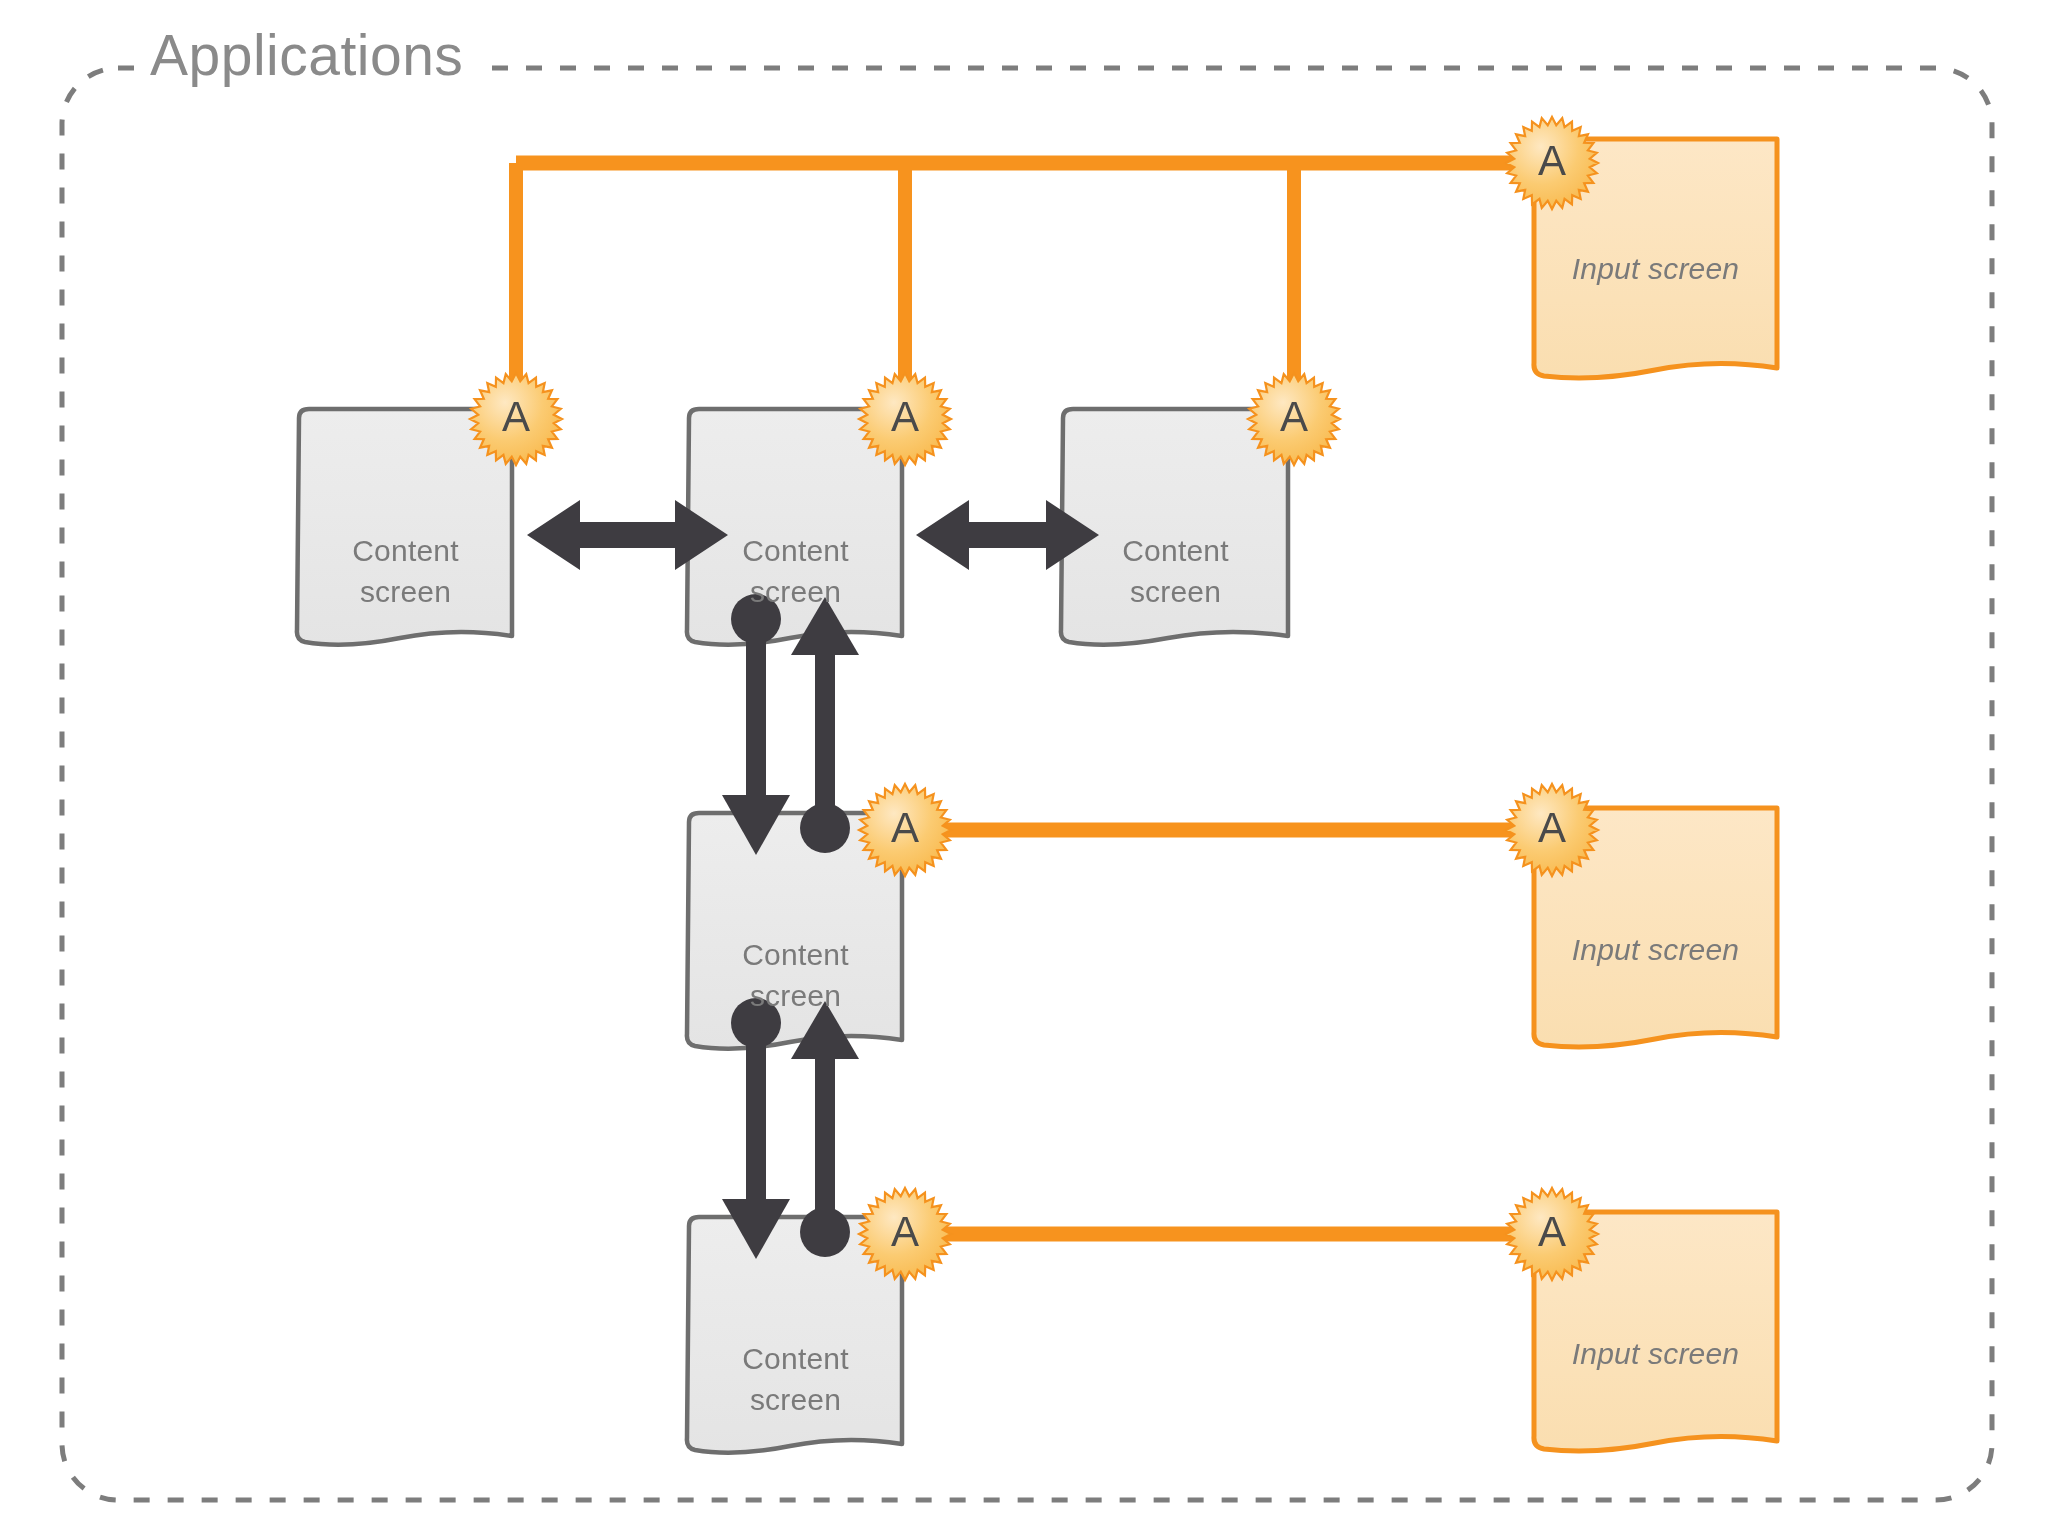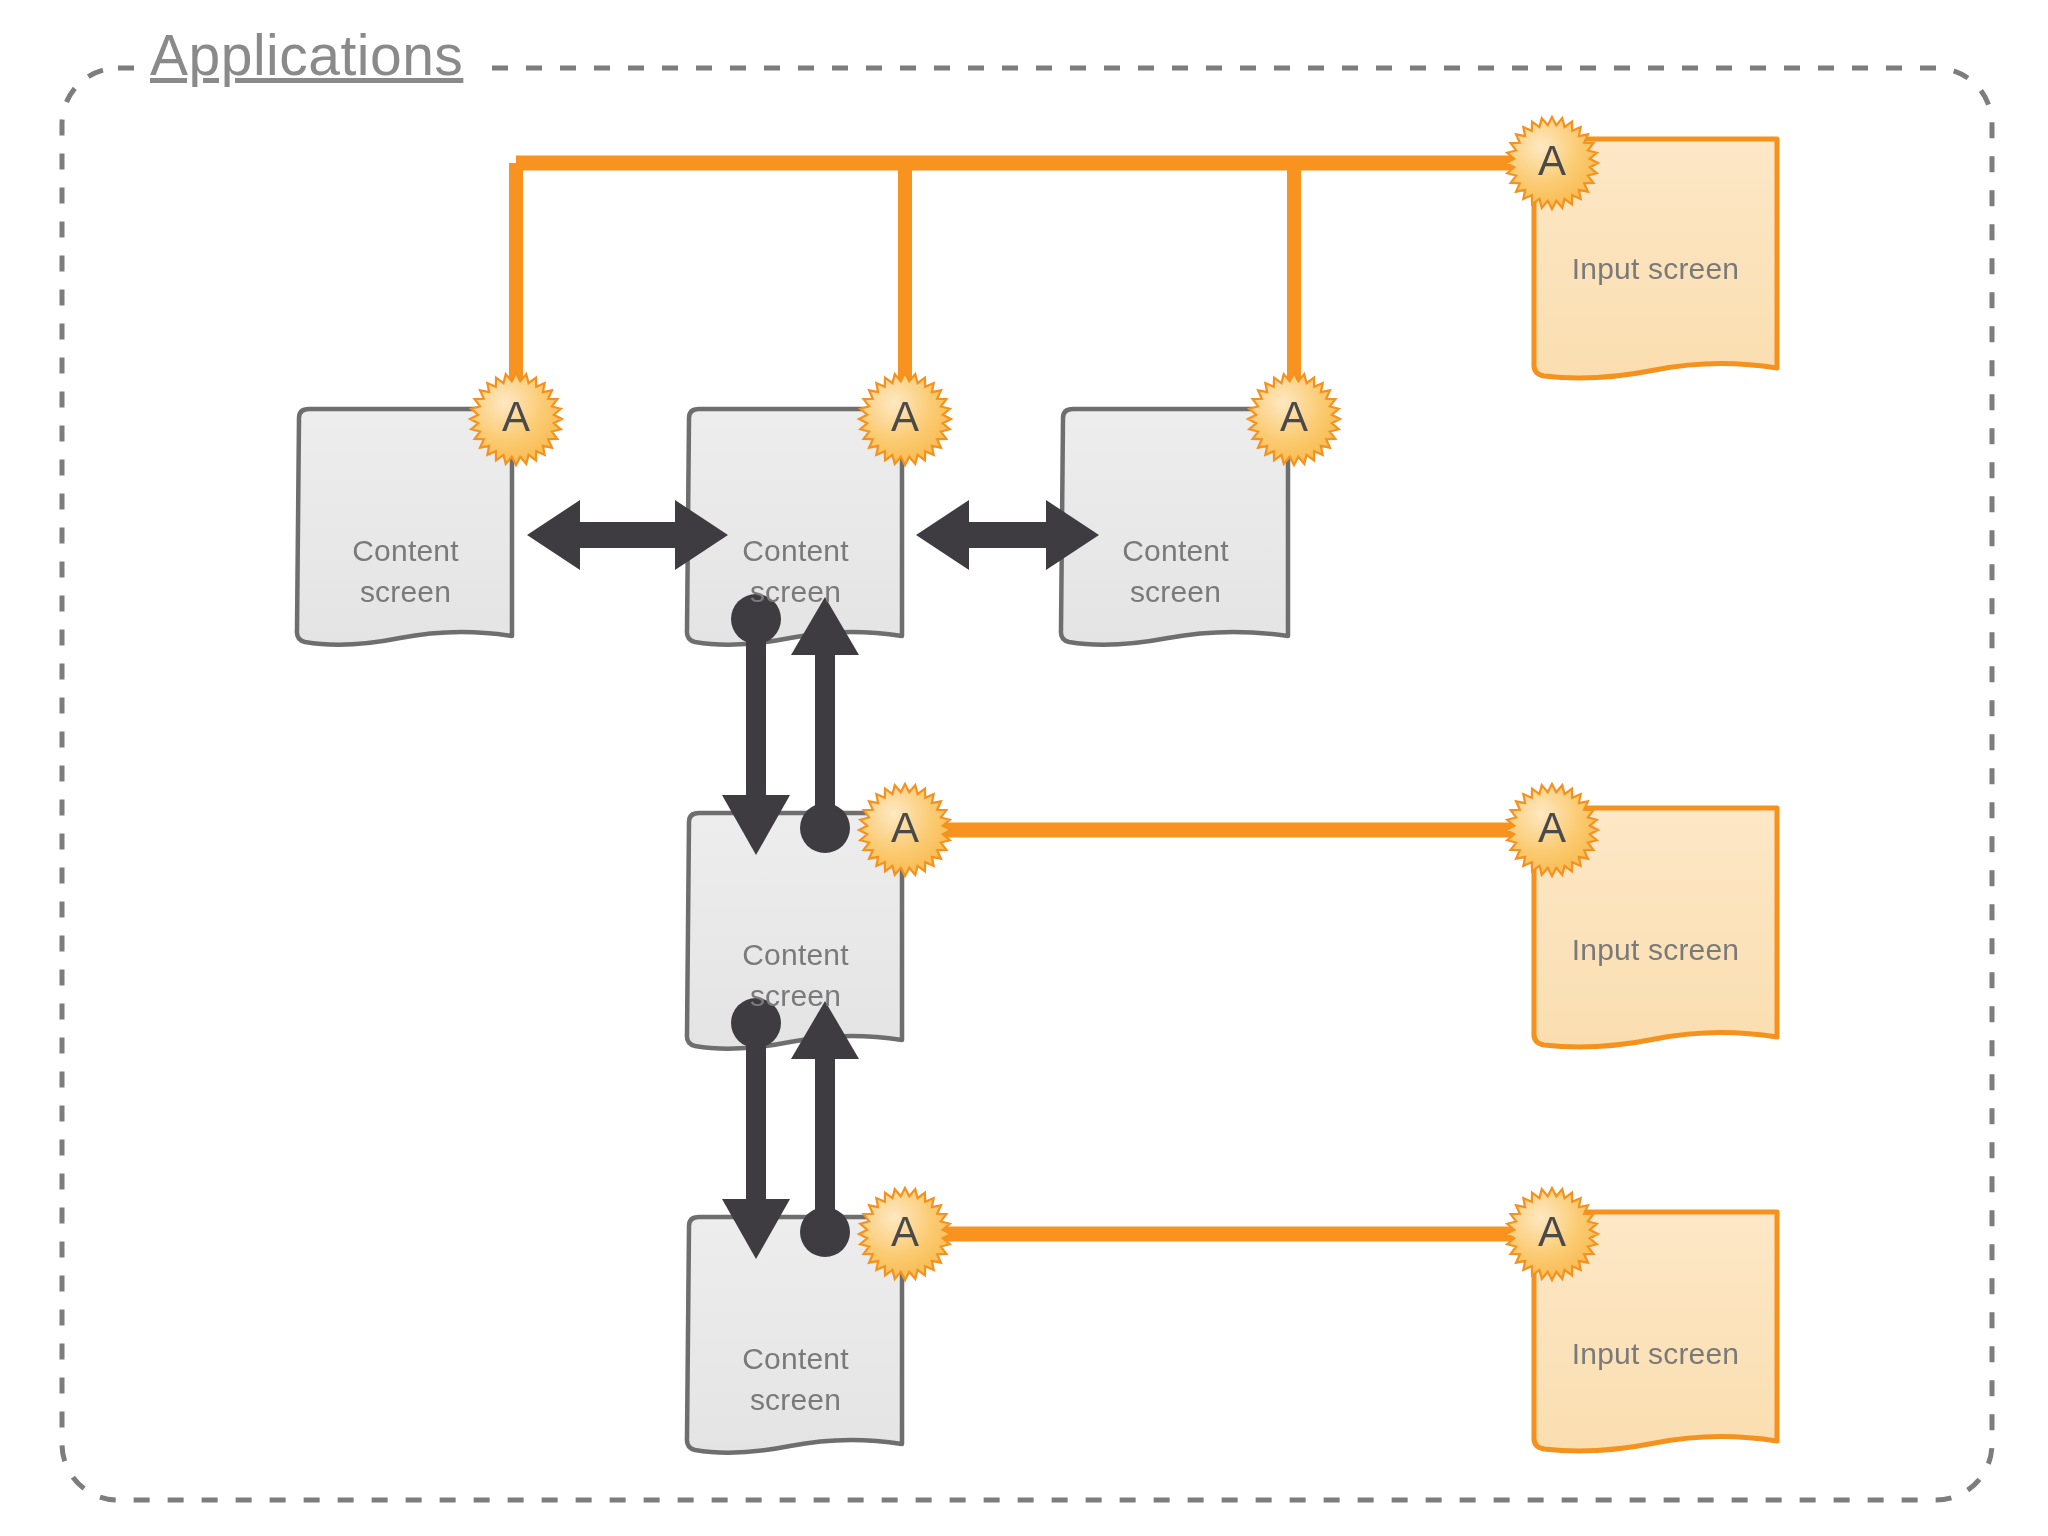--- a/index.html
+++ b/index.html
@@ -14,33 +14,32 @@
     position:absolute;
     color:#7a7a7a;
     font-family:"Liberation Sans", sans-serif;
     text-align:center;
     line-height:1.35;
     white-space:pre-line;
     pointer-events:none;
     letter-spacing:.2px;
   }
   .lbl-content{font-size:30px;margin-top:46px;}
-  .lbl-input{font-size:30px;}
+  .lbl-input{font-size:30px;font-style:italic;}
   #title{
     position:absolute;
     left:140px;top:26px;
     font-size:57px;
     color:#8a8a8a;
     font-family:"Liberation Sans", sans-serif;
     font-weight:300;
     letter-spacing:.5px;
     background:#ffffff;
     padding:0 14px 0 10px;
     line-height:1.05;
-    text-decoration:underline;
   }
   .badge-letter{
     position:absolute;
     font-size:42px;
     color:#4a4a4a;
     font-family:"Liberation Sans", sans-serif;
     text-align:center;
     line-height:1;
     pointer-events:none;
   }

